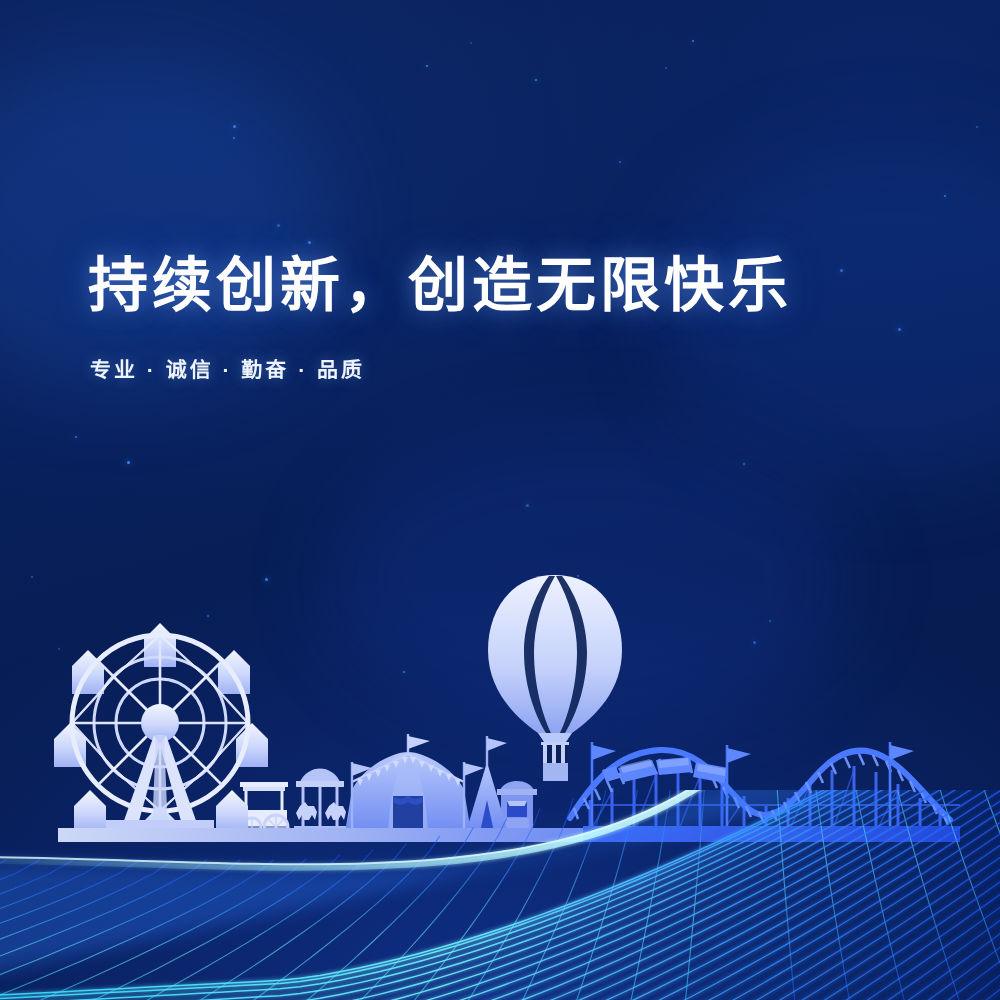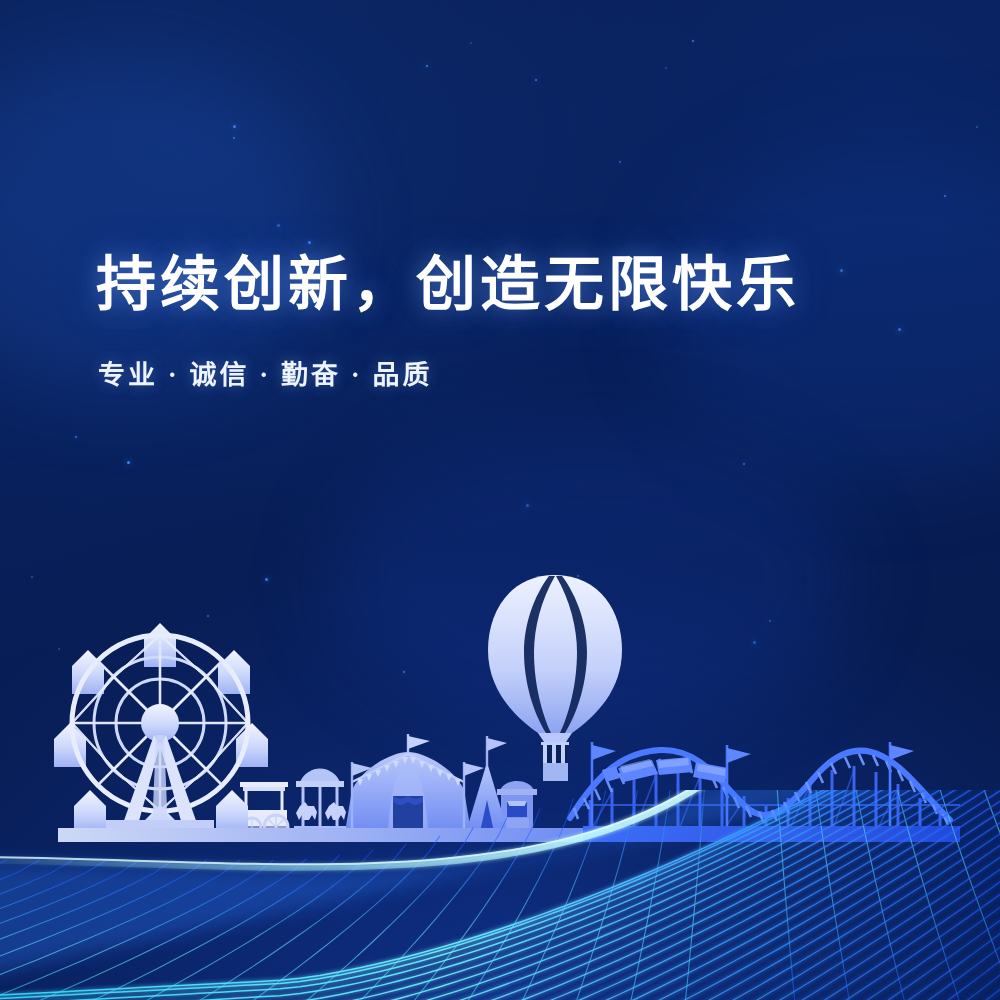--- a/index.html
+++ b/index.html
@@ -19,35 +19,35 @@
   }
 
   
   #stars{position:absolute;inset:0;}
   .star{position:absolute;border-radius:50%;background:#3d8dff;}
 
   
   .blob{position:absolute;border-radius:50%;filter:blur(40px);pointer-events:none;}
 
   
-  #textblock{position:absolute;left:96px;top:252px;width:820px;font-family:Liberation Serif, serif;}
+  #textblock{position:absolute;left:88px;top:252px;width:820px;}
   #headline{
     margin:0;
     color:#ffffff;
     font-size:60px;
     font-weight:700;
     letter-spacing:4px;
     line-height:1.12;
     text-shadow:0 0 22px rgba(120,175,255,.45),0 0 48px rgba(60,120,255,.25);
     white-space:nowrap;
   }
   #subline{
     margin:34px 0 0 2px;
     color:#eef4ff;
-    font-size:27px;
+    font-size:21px;
     font-weight:700;
     letter-spacing:3px;
     white-space:nowrap;
     text-shadow:0 0 14px rgba(120,175,255,.35);
   }
 
   
   .layer{position:absolute;left:0;top:0;width:1000px;height:1000px;}
   #skyline-layer{z-index:3;}
   #mesh-layer{z-index:6;}

